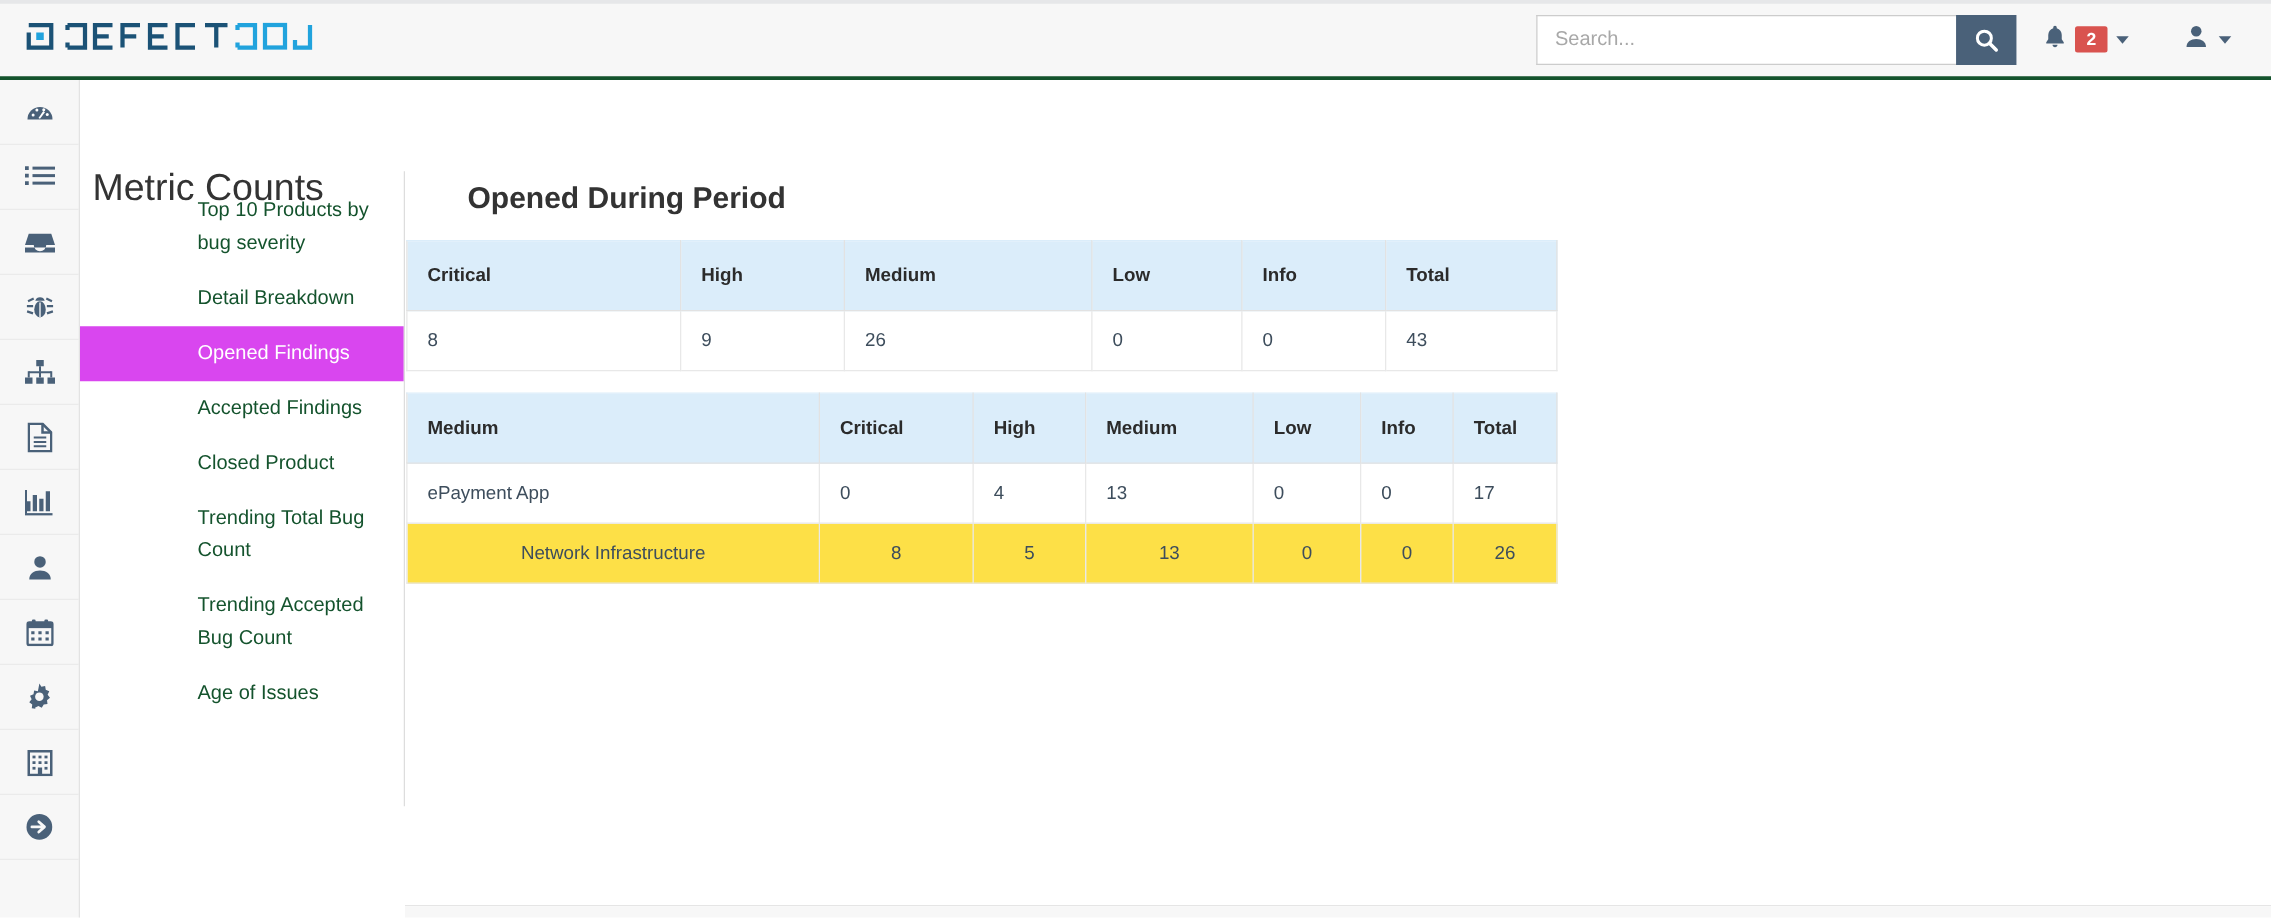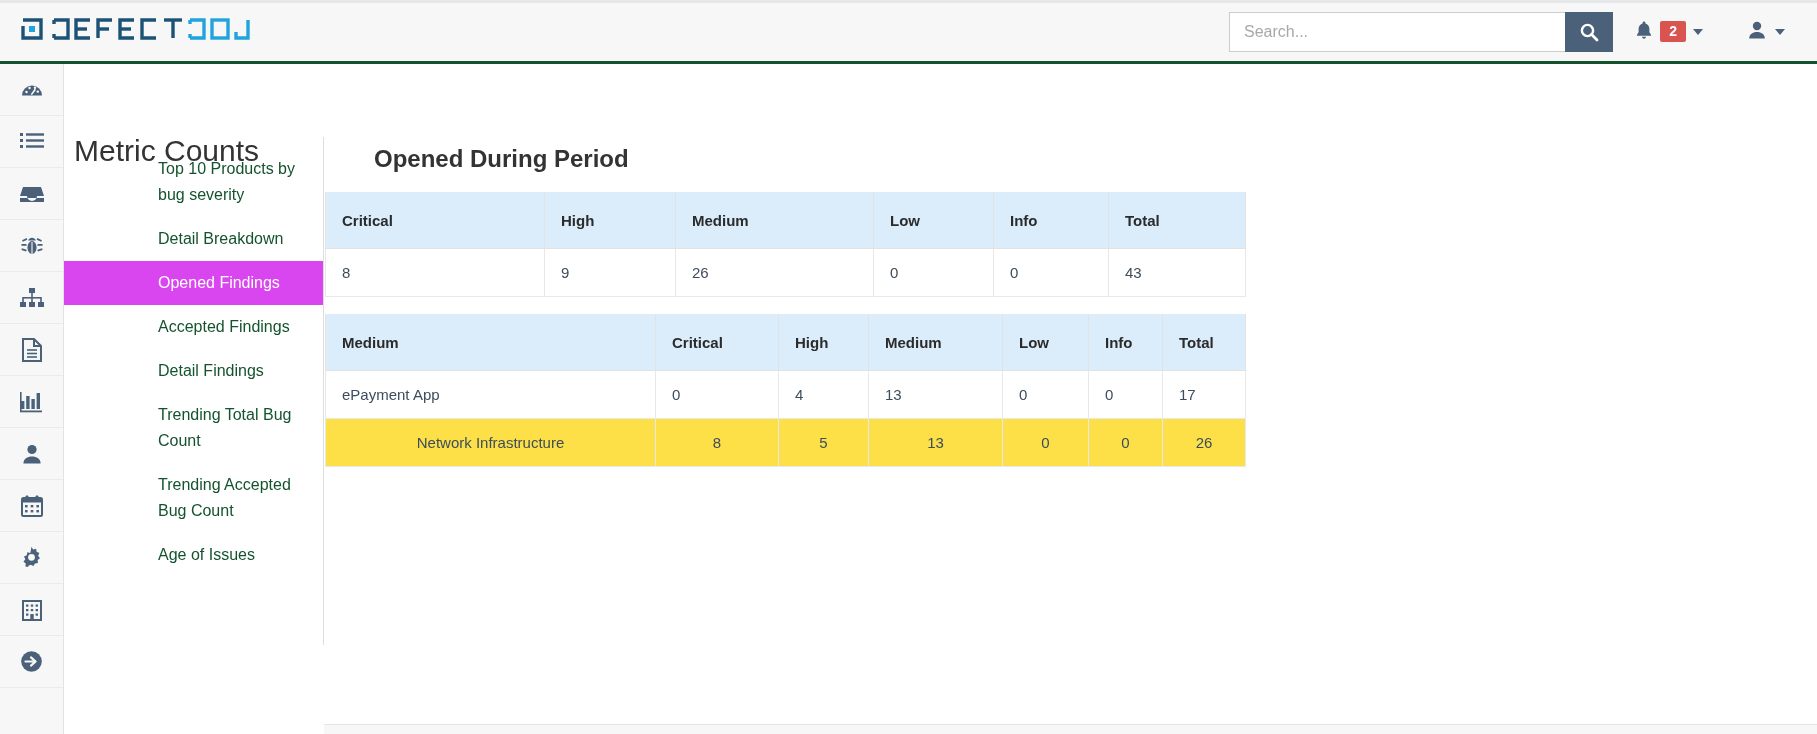--- a/index.html
+++ b/index.html
@@ -461,21 +461,21 @@
 <div class="subnav"></div>
 <div class="subnav-divider"></div>
 
 <h2 class="metric-title">Metric Counts</h2>
 
 <nav class="nav-list">
   <a class="nav-link">Top 10 Products by bug severity</a>
   <a class="nav-link">Detail Breakdown</a>
   <a class="nav-link active">Opened Findings</a>
   <a class="nav-link">Accepted Findings</a>
-  <a class="nav-link">Detail Findings</a>
+  <a class="nav-link">Closed Product</a>
   <a class="nav-link">Trending Total Bug Count</a>
   <a class="nav-link">Trending Accepted Bug Count</a>
   <a class="nav-link">Age of Issues</a>
 </nav>
 
 <div class="main">
 
   <h1 class="page-title">Opened During Period</h1>
 
   <table class="dd" id="table-opened">

